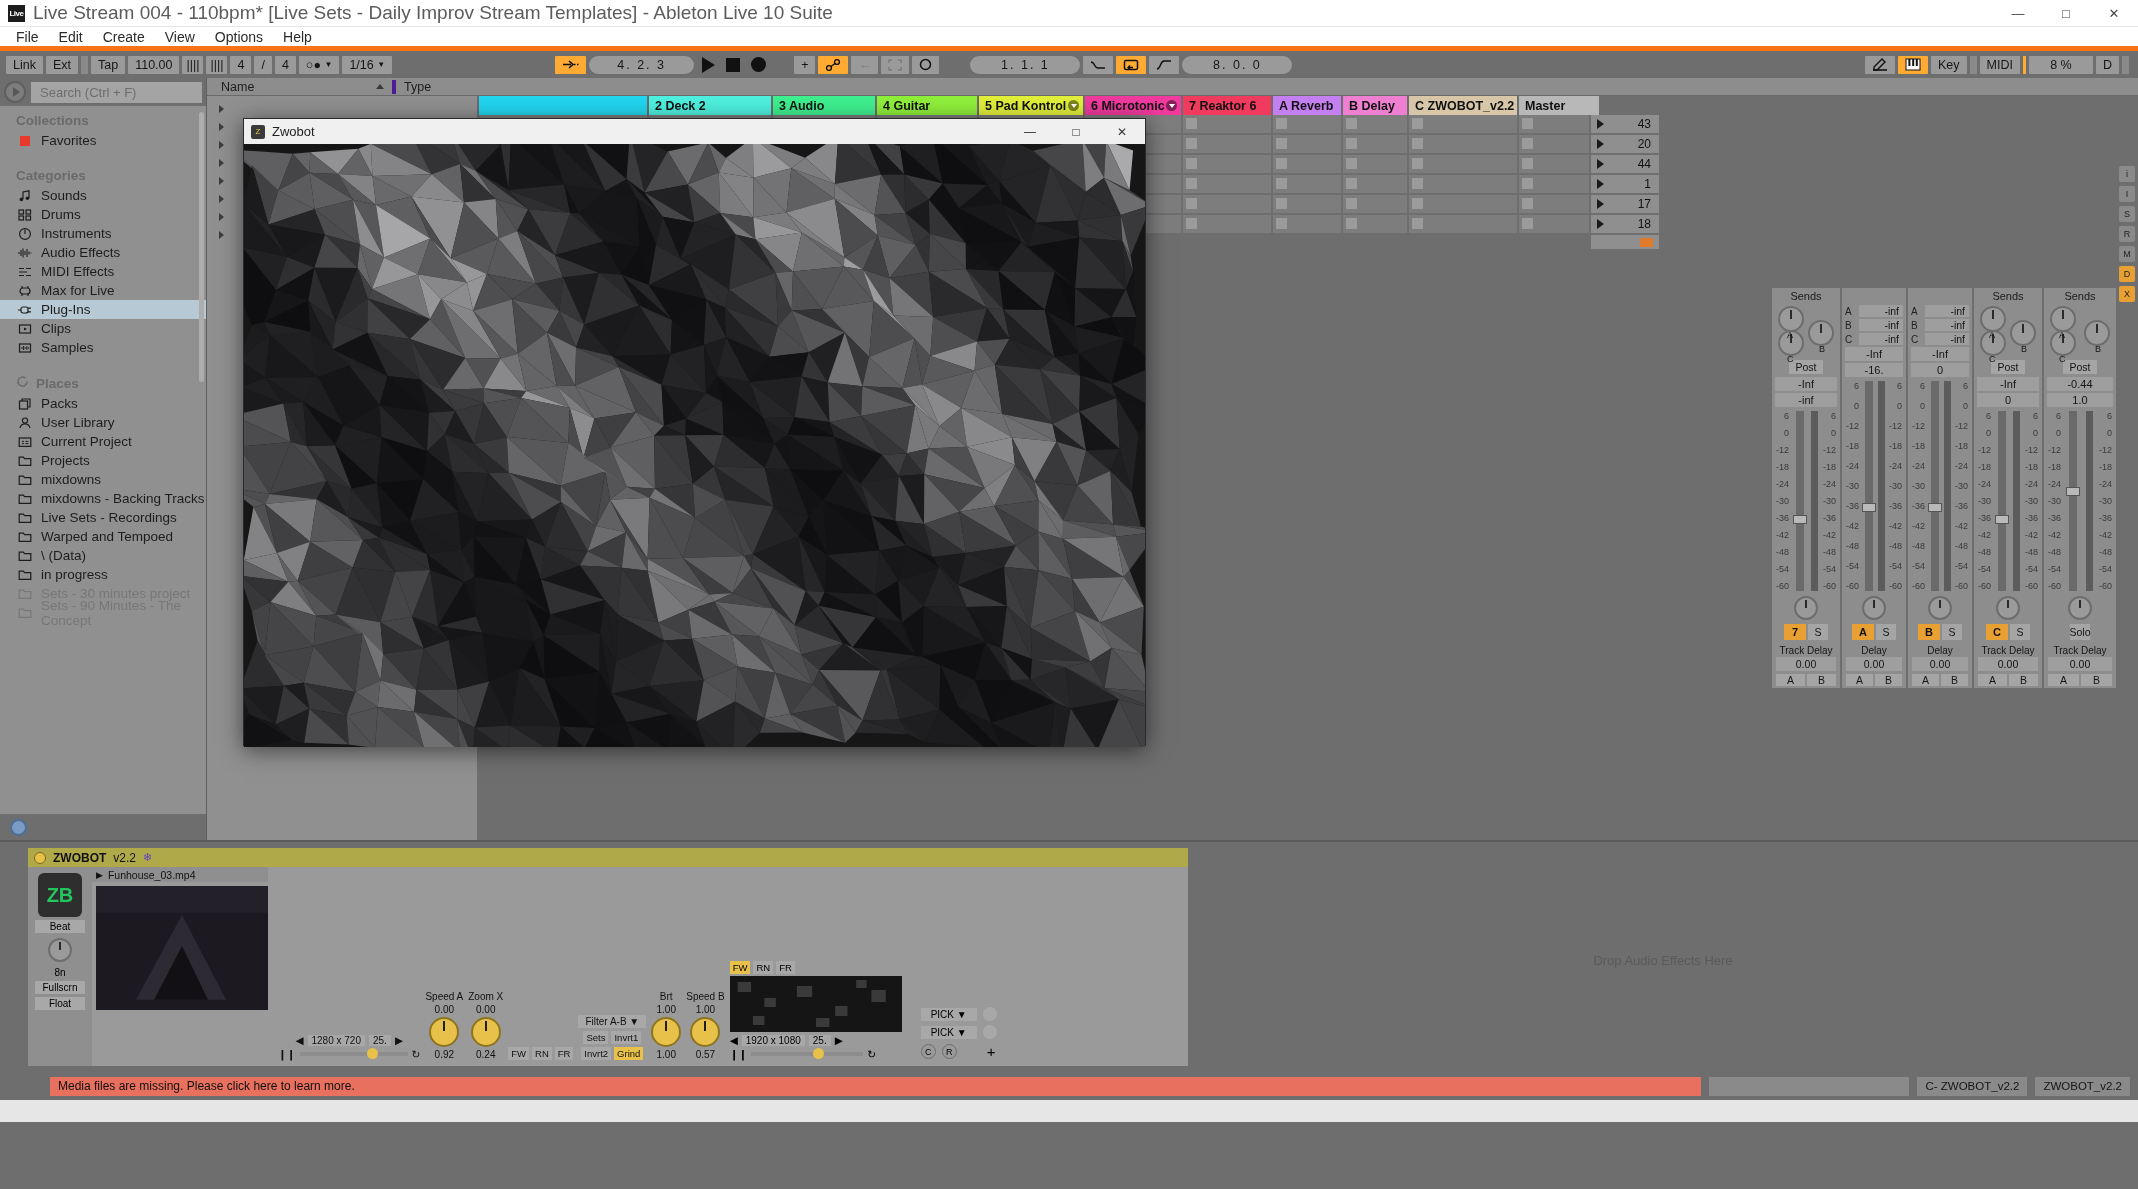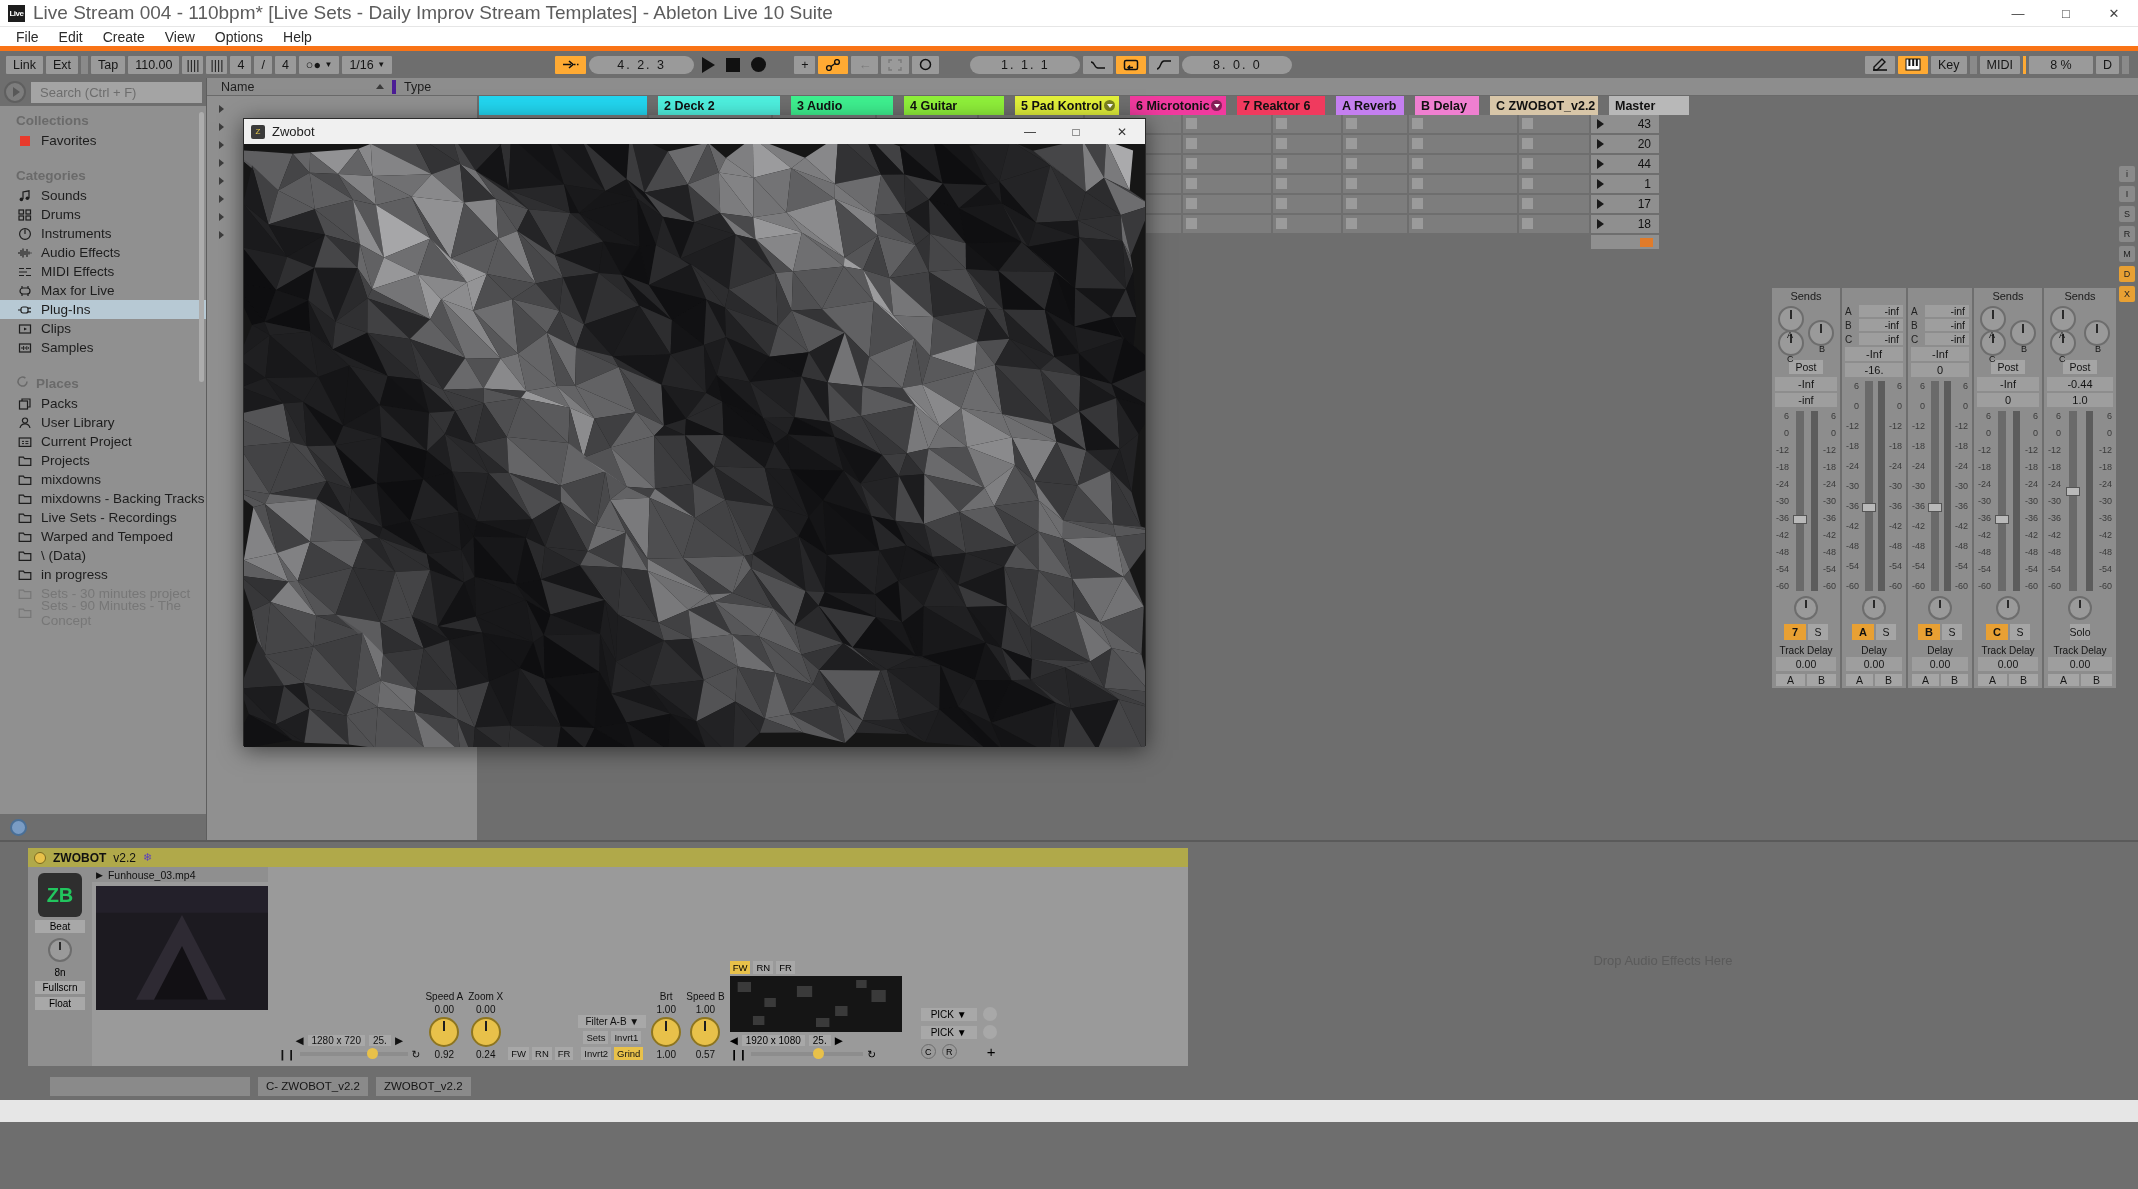--- a/index.html
+++ b/index.html
@@ -70,21 +70,21 @@
   .colhdr .c2{padding-left:8px;border-left:4px solid #4c1d95;width:90px;}
   .sortarrow{position:absolute;right:8px;top:4px;width:0;height:0;
              border-left:4px solid transparent;border-right:4px solid transparent;border-bottom:5px solid #3a3a3a;}
   .rowarea{flex:1;display:flex;}
   .filelist{width:270px;background:#909090;padding-top:4px;}
   .frow{height:18px;display:flex;align-items:center;gap:6px;padding-left:12px;font-size:12.5px;color:#1b1b1b;}
   .farrow{width:0;height:0;border-top:4px solid transparent;border-bottom:4px solid transparent;border-left:5px solid #3c3c3c;}
 
   
   .tracks{flex:1;display:flex;flex-direction:column;}
-  .trackhdrs{height:19px;display:flex;gap:11px;padding-left:2px;}
+  .trackhdrs{height:19px;display:flex;gap:2px;padding-left:2px;}
   .th{font-size:12.5px;color:#111;display:flex;align-items:center;padding-left:6px;font-weight:bold;overflow:hidden;white-space:nowrap;position:relative;}
   .th .dd{position:absolute;right:4px;top:4px;width:11px;height:11px;border-radius:50%;background:rgba(0,0,0,.45);}
   .th .dd:after{content:'';position:absolute;left:3px;top:4px;width:0;height:0;
       border-left:3px solid transparent;border-right:3px solid transparent;border-top:4px solid #fff;}
   .clipgrid{flex:1;display:flex;gap:2px;padding-left:2px;}
   .tcol{display:flex;flex-direction:column;gap:2px;}
   .slot{height:18px;background:#7d7d7d;position:relative;}
   .slot .btn{position:absolute;left:3px;top:3px;width:11px;height:11px;background:#9b9b9b;}
   .clip{height:18px;display:flex;align-items:center;font-size:11.5px;color:#0c0c0c;padding-left:4px;gap:4px;}
   .clip .pl{width:0;height:0;border-left:6px solid #0c0c0c;border-top:4px solid transparent;border-bottom:4px solid transparent;}
@@ -1342,20 +1342,21 @@
         </div>
       </div>
 
       <div class="dropzone">Drop Audio Effects Here</div>
     </div>
   </div>
 </div>
 
 <div class="statusbar">
   <div style="width:34px"></div>
+  <div class="warn">Media files are missing. Please click here to learn more.</div>
   <div class="statusfield"></div>
   <div class="taskchip">C- ZWOBOT_v2.2</div>
   <div class="taskchip">ZWOBOT_v2.2</div>
 </div>
 
 <div class="osbottom"></div>
 
 <div class="plugwin">
   <div class="plugtitle">
     <div class="plugicon">Z</div>

